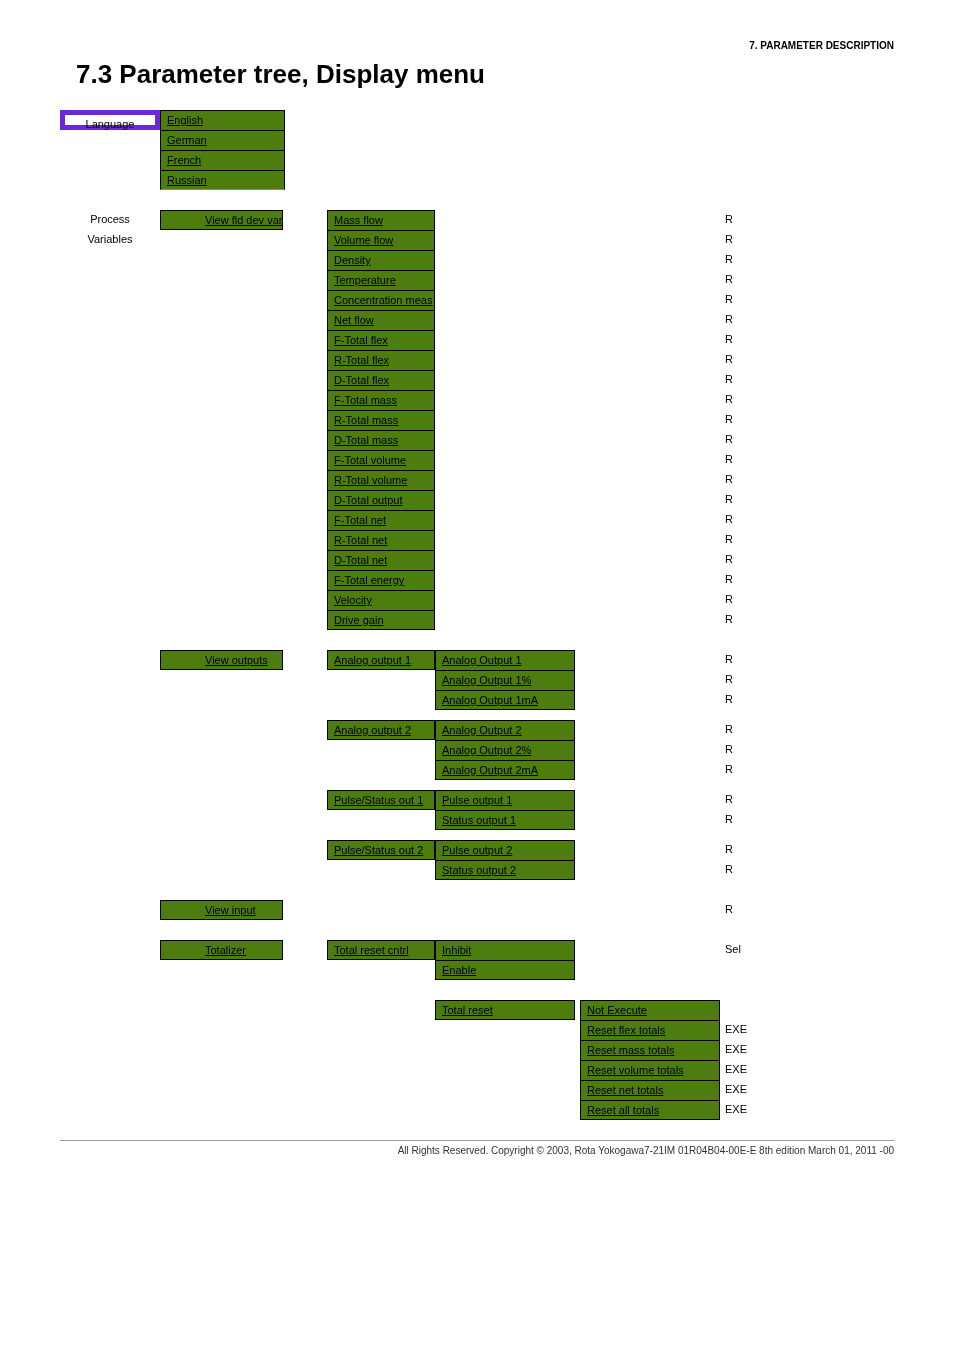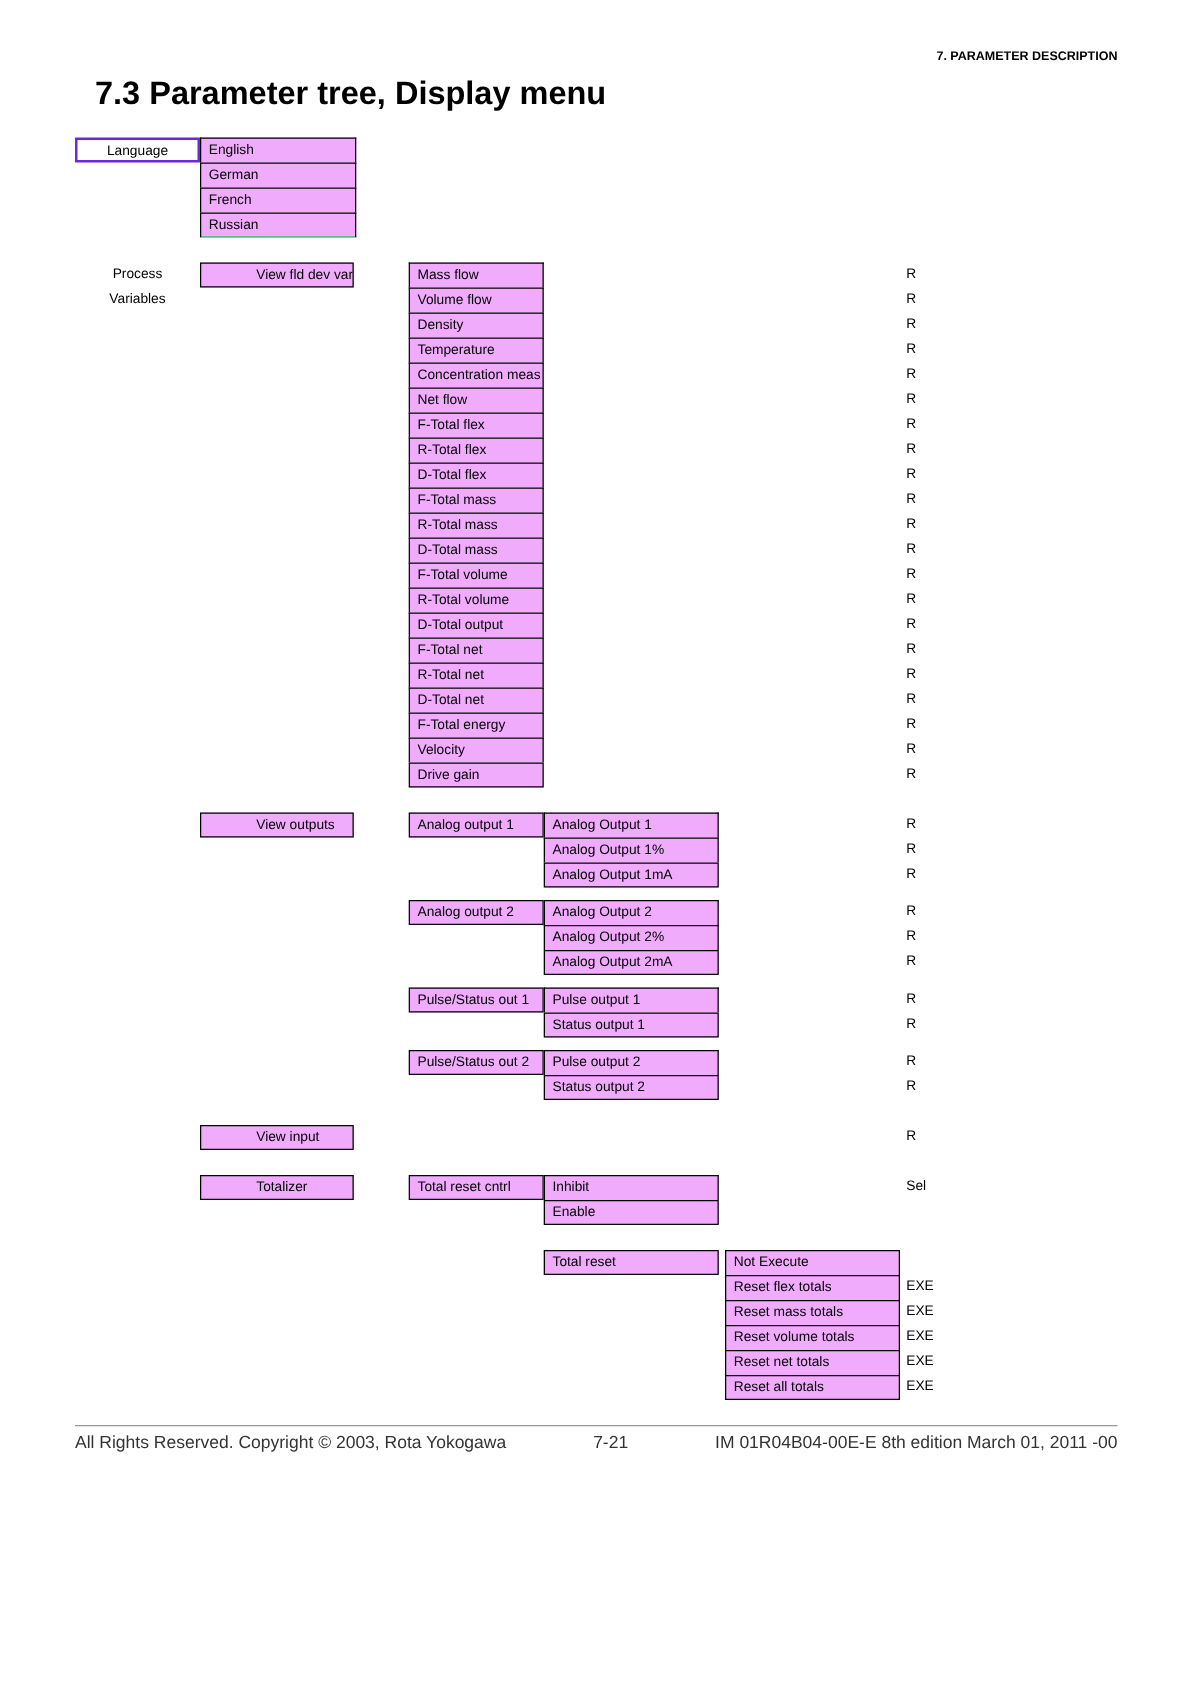--- a/index.html
+++ b/index.html
@@ -37,26 +37,27 @@
   .col1 { width: 100px; }
   .col2 { width: 130px; }
   .col3 { width: 145px; padding-left: 37px; }
   .col4 { width: 145px; }
   .col5 { width: 145px; align-items: flex-end; }
   .col6 { width: 50px; text-align: left; padding-top: 3px; }
 
   .box {
     border: 1px solid #000;
     padding: 3px 6px;
-    background: #f0abfc;
+    background: #4d7c0f;
     height: 20px;
     line-height: 13px;
     white-space: nowrap;
     overflow: hidden;
     width: 100%;
+    text-decoration: underline;
   }
   .box.wide2 { width: 123px; padding-left: 44px; }
   .box.wide3 { width: 140px; }
   .box.wide4 { width: 140px; }
   .box.wide5 { width: 140px; }
 
   .box.nobottom { border-bottom: none; }
 
   .label {
     padding: 3px 6px;
@@ -69,22 +70,22 @@
   .spacer { height: 20px; }
   .spacer-small { height: 10px; }
 
   .hr-bottom {
     border-bottom: 1px solid #999;
     margin-top: 20px;
     margin-bottom: 4px;
   }
   .footer {
     display: flex;
-    justify-content: space-between;
-    font-size: 14px;
+    justify-content: flex-end;
+    font-size: 10px;
     color: #333;
   }
   .footer .center { text-align: center; }
 
   
   .stack {
     display: flex;
     flex-direction: column;
   }
   .stack .box + .box {
@@ -96,21 +97,21 @@
 </style>
 </head>
 <body>
 
 <div class="header-right">7.  PARAMETER DESCRIPTION</div>
 
 <h1>7.3  Parameter tree, Display menu</h1>
 
 <div class="row">
   <div class="col col1">
-      <div class="label" style="border:2px solid #6d28d9;">Language</div>
+      <div class="label" style="border:5px solid #6d28d9;">Language</div>
     </div>
   <div class="col col2">
     <div class="stack" style="width:125px;">
       <div class="box">English</div>
       <div class="box">German</div>
       <div class="box">French</div>
       <div class="box">Russian</div>
     </div>
   </div>
 </div>

